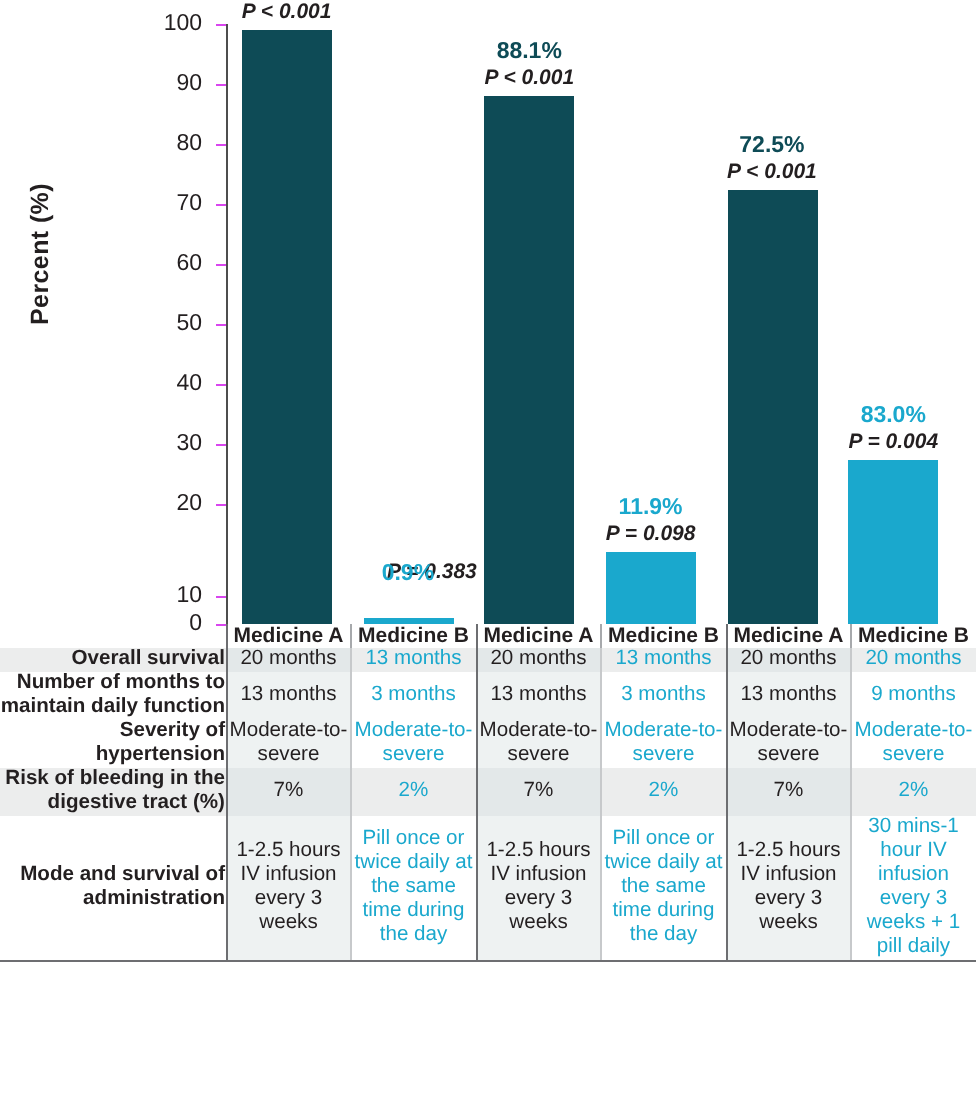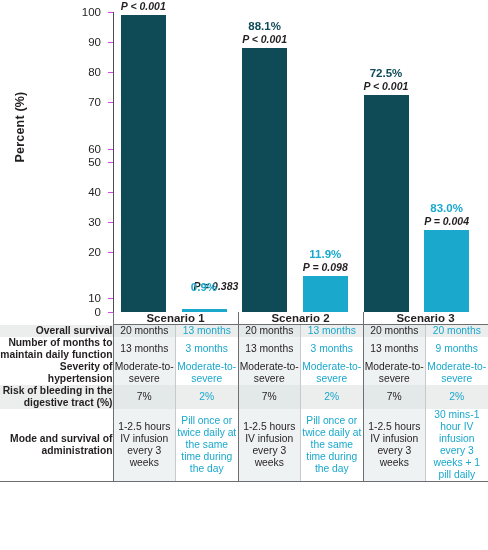--- a/index.html
+++ b/index.html
@@ -117,21 +117,21 @@
           </div>
           <div class="tick" style="top: 30px;">
             <div class="tick-label">90</div>
           </div>
           <div class="tick" style="top: 60px;">
             <div class="tick-label">80</div>
           </div>
           <div class="tick" style="top: 90px;">
             <div class="tick-label">70</div>
           </div>
-          <div class="tick" style="top: 120px; margin-top: 17px;">
+          <div class="tick" style="top: 120px;">
             <div class="tick-label">60</div>
           </div>
           <div class="tick" style="top: 150px;">
             <div class="tick-label">50</div>
           </div>
           <div class="tick" style="top: 180px;">
             <div class="tick-label">40</div>
           </div>
           <div class="tick" style="top: 210px;">
             <div class="tick-label">30</div>
@@ -186,23 +186,26 @@
         <col class="dcol">
         <col class="dcol">
         <col class="dcol">
       <col class="dcol">
         <col class="dcol">
         <col class="dcol">
     </colgroup>
     <thead>
       <tr>
         <th class="hdr-blank"></th>
-        <th class="hdr-scn" colspan="2">Scenario 1</th>
-        <th class="hdr-scn" colspan="2">Scenario 2</th>
-        <th class="hdr-scn lastborder" colspan="2">Scenario 3</th>
+        <th class="hdr-med first">Medicine A</th>
+        <th class="hdr-med">Medicine B</th>
+        <th class="hdr-med first">Medicine A</th>
+        <th class="hdr-med">Medicine B</th>
+        <th class="hdr-med first">Medicine A</th>
+        <th class="hdr-med lastborder">Medicine B</th>
       </tr>
     </thead>
     <tbody id="tbody">
         <tr class="row-shade">
           <td class="rlabel">Overall survival</td>
           <td class="cell a">20 months</td>
           <td class="cell b">13 months</td>
           <td class="cell a">20 months</td>
           <td class="cell b">13 months</td>
           <td class="cell a">20 months</td>

